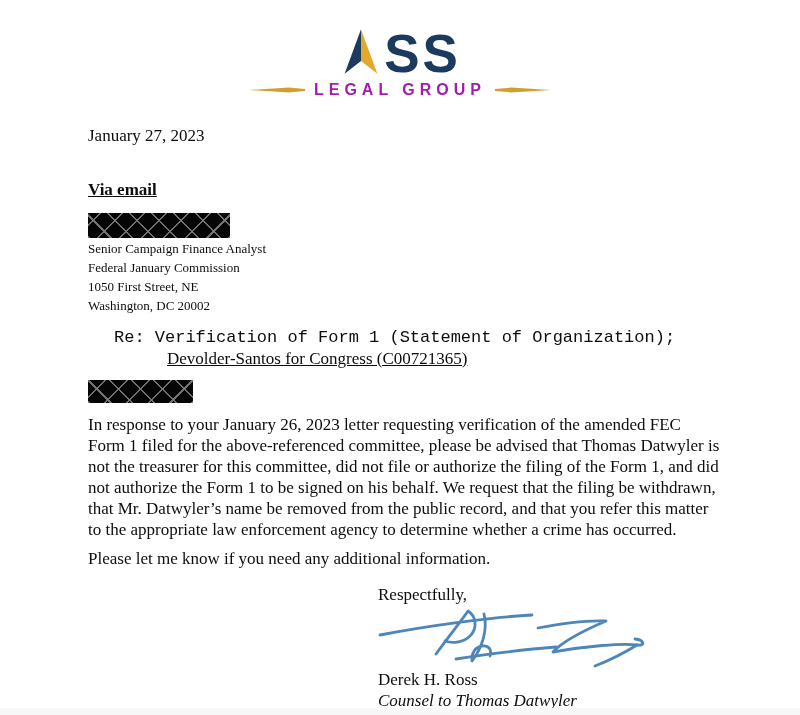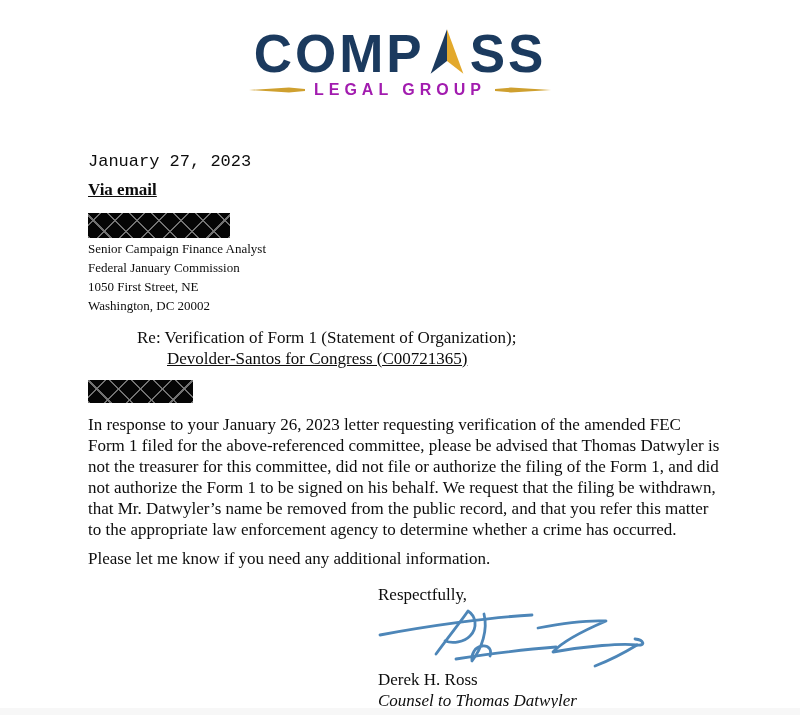--- a/index.html
+++ b/index.html
@@ -27,21 +27,21 @@
     font-size:16px; font-weight:600; letter-spacing:5px;
     color:#a21caf;
   }
   .dash { width:56px; height:6px; }
   
   .abs { position:absolute; }
   .t { font-size:17px; line-height:21px; }
   .bold-underline { font-weight:bold; text-decoration:underline; }
   .address { line-height:19px; font-size:13px; }
   .re-block { font-size:17px; line-height:20.5px; }
-  .re-line1 { margin-left:49px; }
+  .re-line1 { margin-left:26px;font-family:Liberation Mono, monospace; }
   .re-line2 { margin-left:79px;text-decoration:underline; }
   .body-par { width:632px; font-size:17px; line-height:21px; text-align:left; }
   .italic { font-style:italic; }
   
   .redaction {
     background-color:#050505;
     background-image:
       repeating-linear-gradient(45deg,  rgba(125,125,125,0.9) 0 1.5px, transparent 1.5px 15.5px),
       repeating-linear-gradient(-45deg, rgba(125,125,125,0.9) 0 1.5px, transparent 1.5px 15.5px);
   }
@@ -52,39 +52,38 @@
   
   .page-edge { position:absolute; left:0; right:0; bottom:0; height:7px; background:#f7f7f7; }
 </style>
 </head>
 <body>
 
 <div class="page">
 
   <div class="logo">
     <div class="wordmark">
-      <span class="wm-text">COMP</span>
       <svg class="needle" viewBox="0 0 44 50">
         <polygon points="22,0 4,49 22,35" fill="#1b3a5e"></polygon>
         <polygon points="22,0 40,49 22,35" fill="#e3a92c"></polygon>
       </svg>
       <span class="wm-text">SS</span>
     </div>
     <div class="tagline-row">
       <svg class="dash" viewBox="0 0 56 6">
         <polygon points="0,3 40,0.6 56,2 56,4 40,5.4" fill="#cfa02f"></polygon>
       </svg>
       <span class="tagline">LEGAL GROUP</span>
       <svg class="dash" viewBox="0 0 56 6">
         <polygon points="56,3 16,0.6 0,2 0,4 16,5.4" fill="#cfa02f"></polygon>
       </svg>
     </div>
   </div>
 
-  <div class="abs t" style="left:88px; top:151px;font-family:Liberation Mono, monospace;">January 27, 2023</div>
+  <div class="abs t" style="left:88px; top:125px;">January 27, 2023</div>
 
   <div class="abs t bold-underline" style="left:88px; top:179px;">Via email</div>
 
   <div class="abs redaction" style="left:88px; top:213px; width:142px; height:25px;"></div>
 
   <div class="abs address" style="left:88px; top:239px;">
     <div>Senior Campaign Finance Analyst</div>
     <div>Federal January Commission</div>
     <div>1050 First Street, NE</div>
     <div>Washington, DC 20002</div>

